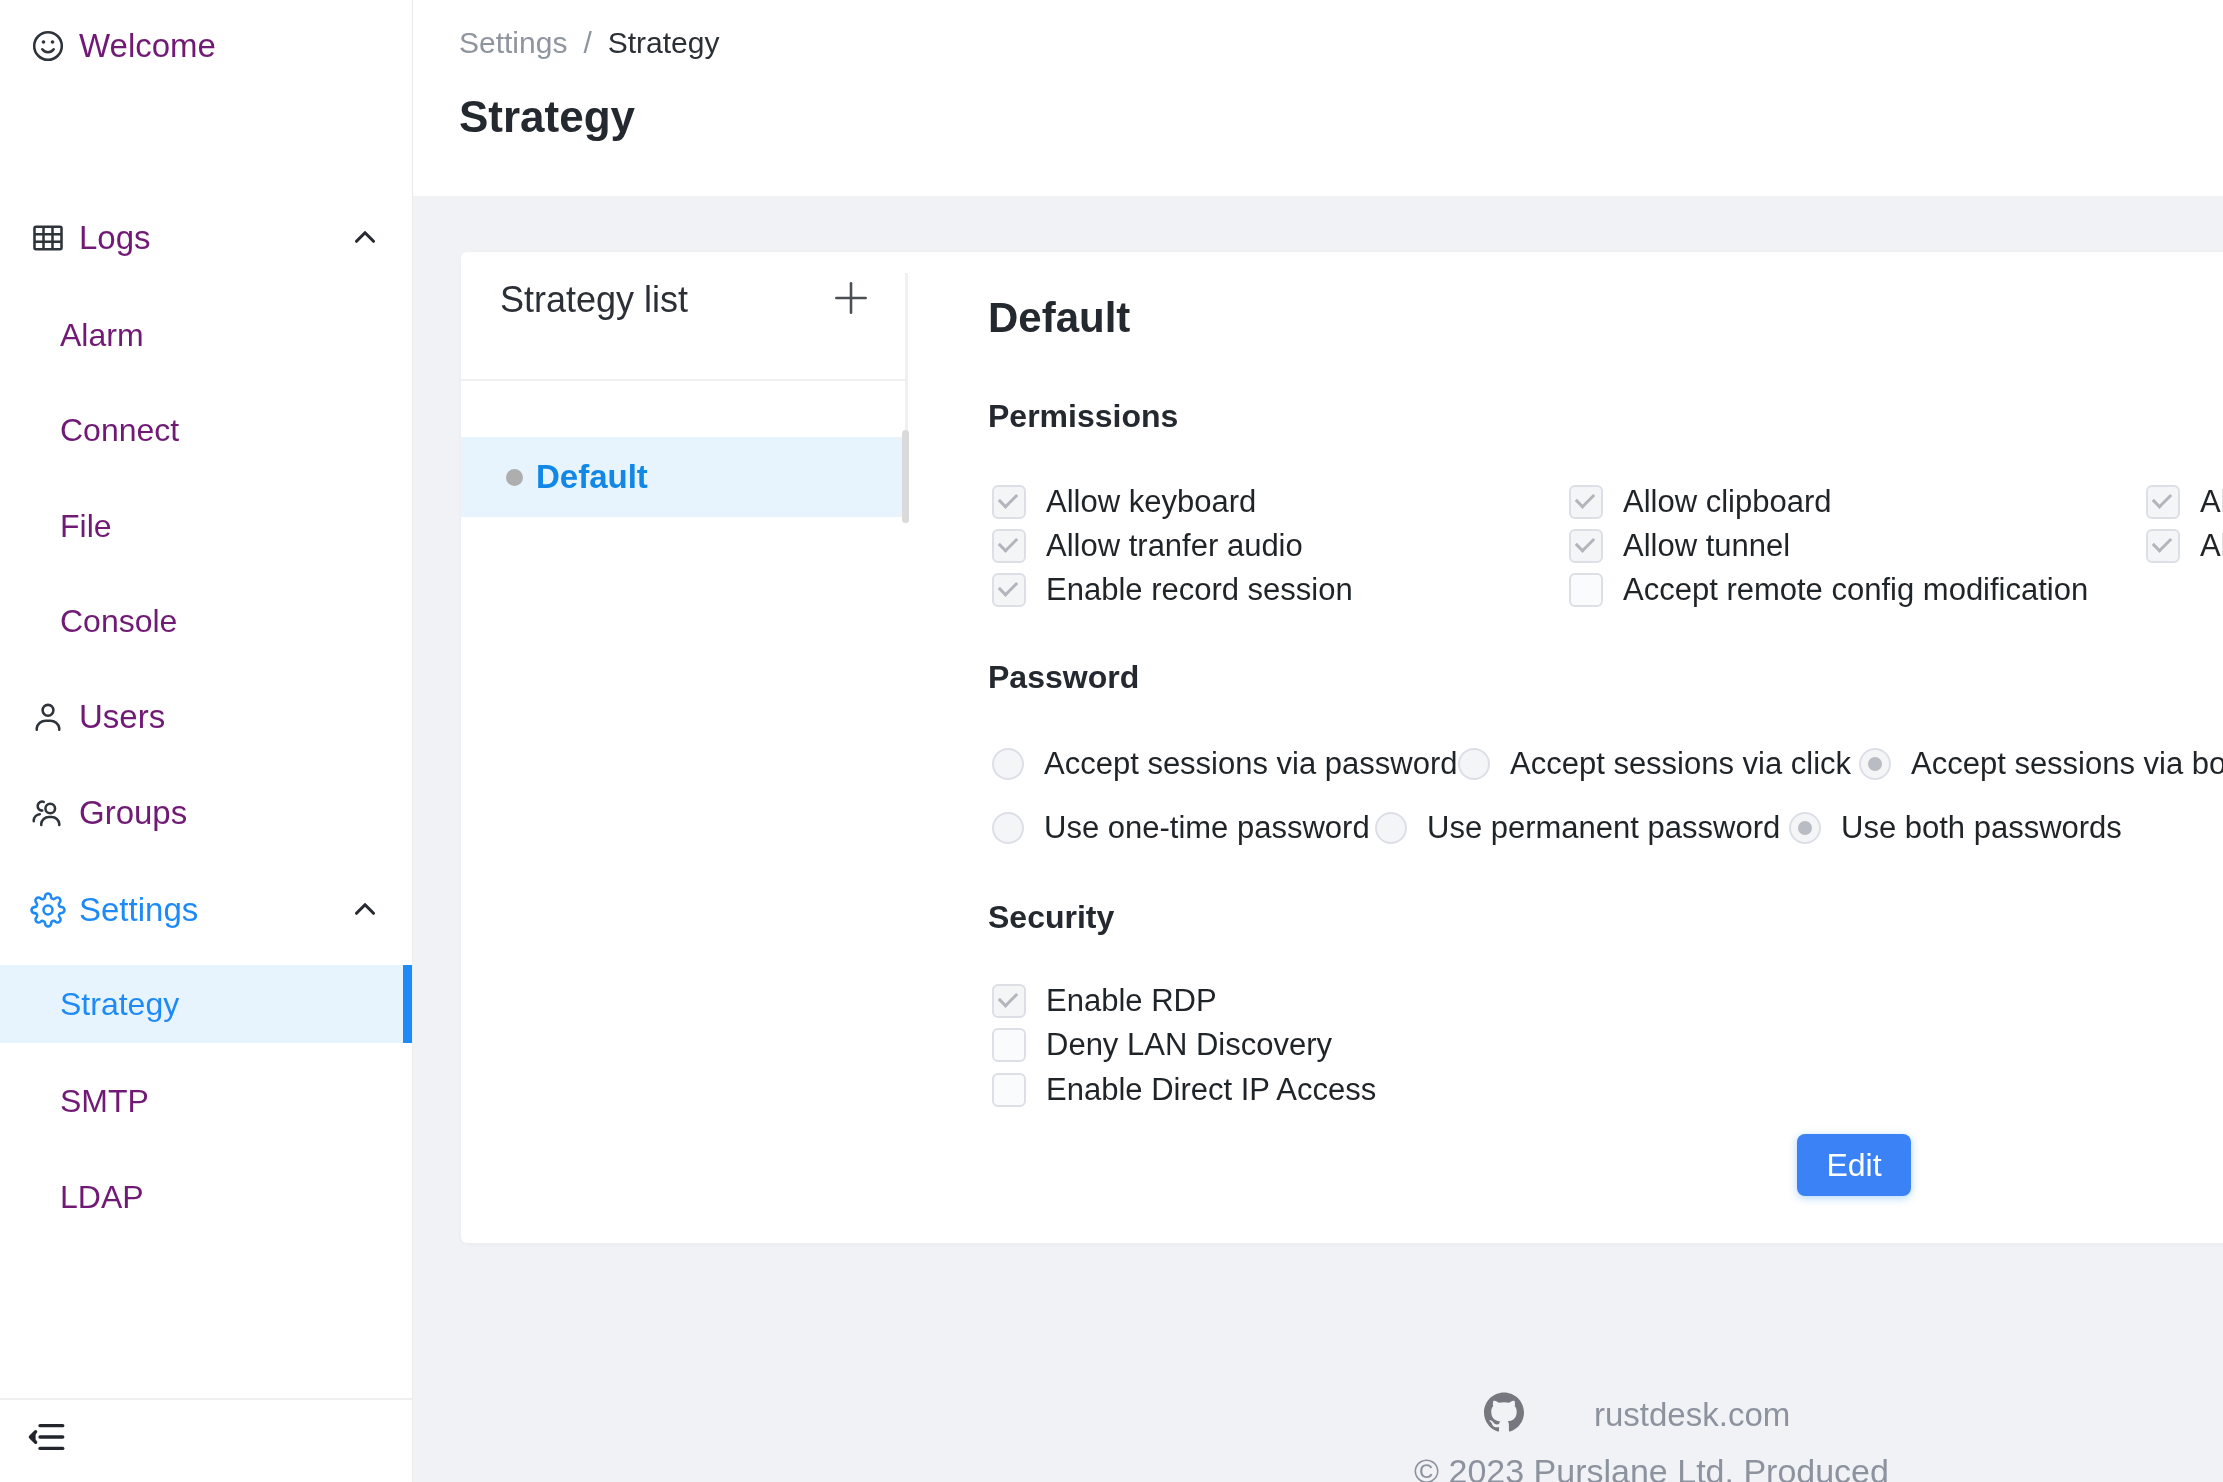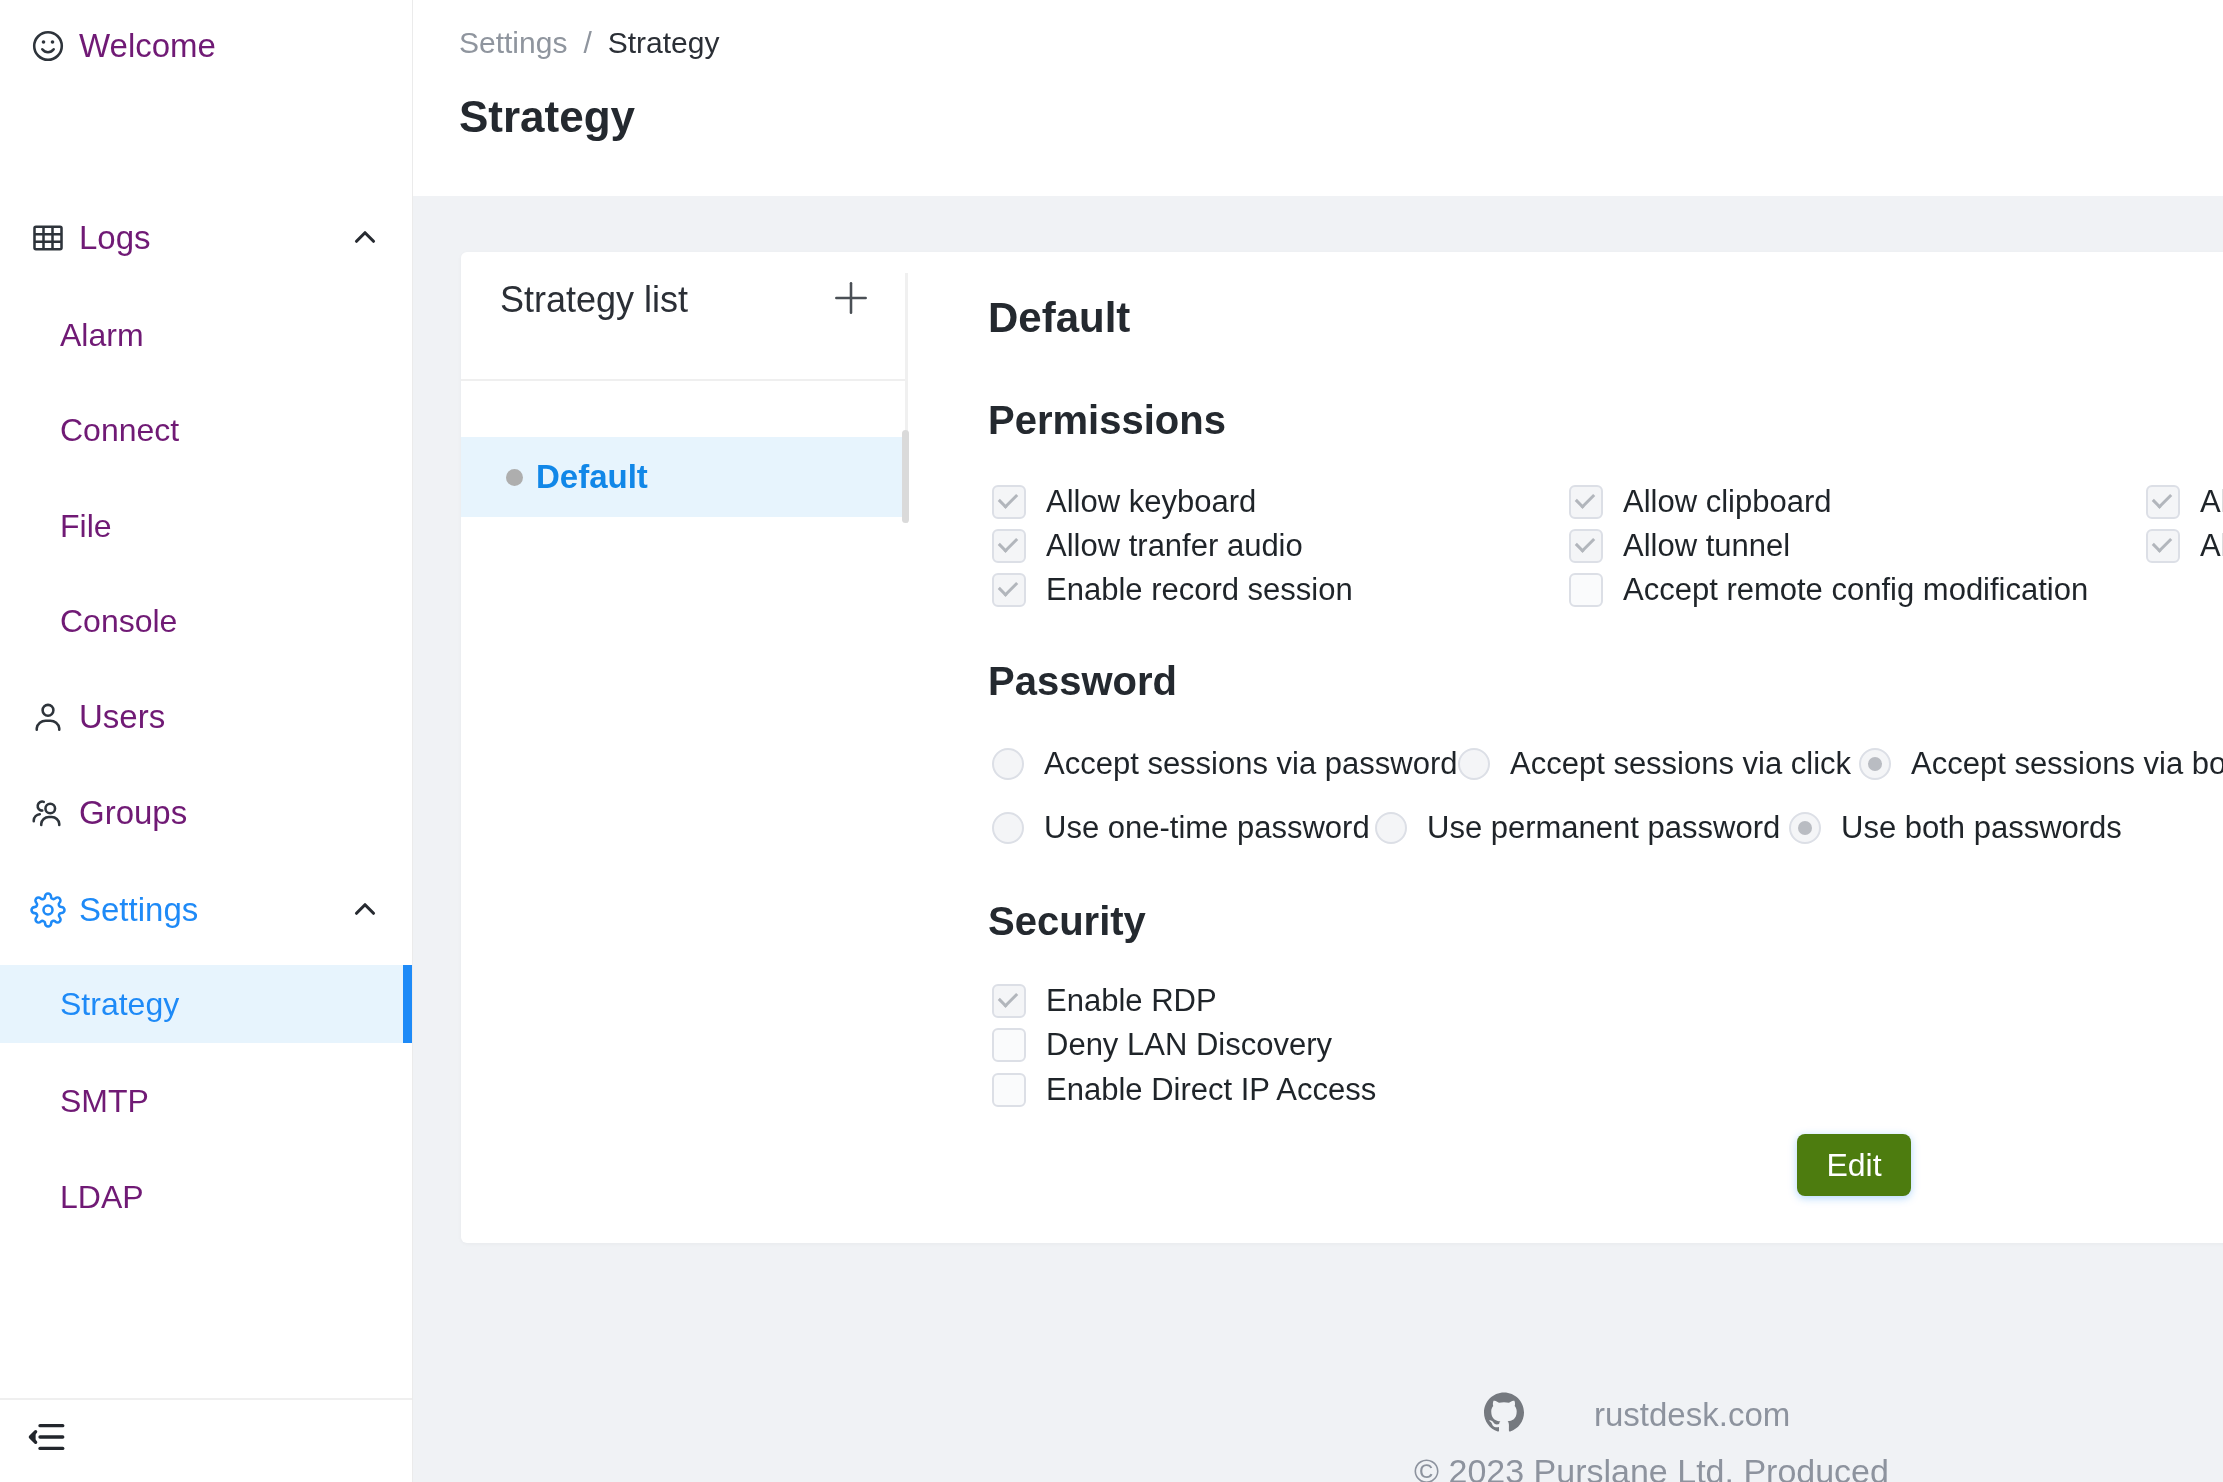--- a/index.html
+++ b/index.html
@@ -32,28 +32,28 @@
   .add-btn{position:absolute;left:368px;top:24px;width:44px;height:44px;color:#4a4f55;cursor:pointer;}
   .list-divider{position:absolute;left:0;top:127px;width:446px;height:2px;background:#efefef;}
   .list-track{position:absolute;left:444px;top:21px;width:3px;height:250px;background:#f0f0f0;}
   .list-thumb{position:absolute;left:441px;top:178px;width:7px;height:93px;background:#dadada;border-radius:4px;}
   .list-item{position:absolute;left:0;top:185px;width:443px;height:80px;background:#e7f4fd;display:flex;align-items:center;cursor:pointer;}
   .list-item .dot{width:17px;height:17px;border-radius:50%;background:#aeaeae;margin-left:45px;margin-right:13px;flex:none;}
   .list-item .nm{font-size:33px;font-weight:700;color:#1187e8;}
 
   
   .det-title{position:absolute;left:527px;top:42px;font-size:42px;font-weight:600;color:#24292f;}
-  .sec-head{position:absolute;font-size:40px;font-weight:600;color:#24292f;}
+  .sec-head{position:absolute;font-size:32px;font-weight:600;color:#24292f;}
   .opt{position:absolute;height:44px;display:flex;align-items:center;gap:20px;font-size:31px;color:#1f2429;white-space:nowrap;}
   .cb{width:30px;height:30px;border:2px solid #dcdfe6;border-radius:6px;background:#f4f5f7;position:relative;flex:none;}
   .cb.unchecked{background:#fafbfc;}
   .cb.checked::after{content:"";position:absolute;left:5px;top:6px;width:15px;height:8px;border-left:3px solid #b2b6bc;border-bottom:3px solid #b2b6bc;transform:rotate(-45deg);}
   .radio{width:28px;height:28px;border:2px solid #dcdfe6;border-radius:50%;background:#f4f5f7;position:relative;flex:none;}
   .radio.selected::after{content:"";position:absolute;left:50%;top:50%;width:14px;height:14px;margin:-7px 0 0 -7px;border-radius:50%;background:#b9bcc2;}
-  .edit-btn{position:absolute;left:1336px;top:882px;width:114px;height:62px;background:#4d7c0f;color:#fff;font-size:32px;border:none;border-radius:8px;cursor:pointer;box-shadow:0 2px 8px rgba(30,138,247,.35);font-family:inherit;}
+  .edit-btn{position:absolute;left:1336px;top:882px;width:114px;height:62px;background:#3b82f6;color:#fff;font-size:32px;border:none;border-radius:8px;cursor:pointer;box-shadow:0 2px 8px rgba(30,138,247,.35);font-family:inherit;}
 
   
   .gh-icon{position:absolute;left:1484px;top:1392px;width:40px;height:40px;color:#75797f;cursor:pointer;}
   .foot-link{position:absolute;left:1594px;top:1396px;font-size:33px;color:#8d939e;cursor:pointer;}
   .foot-copy{position:absolute;left:1414px;top:1452px;font-size:34px;color:#8d939e;}
 </style>
 </head>
 <body>
 
 <div class="app">

